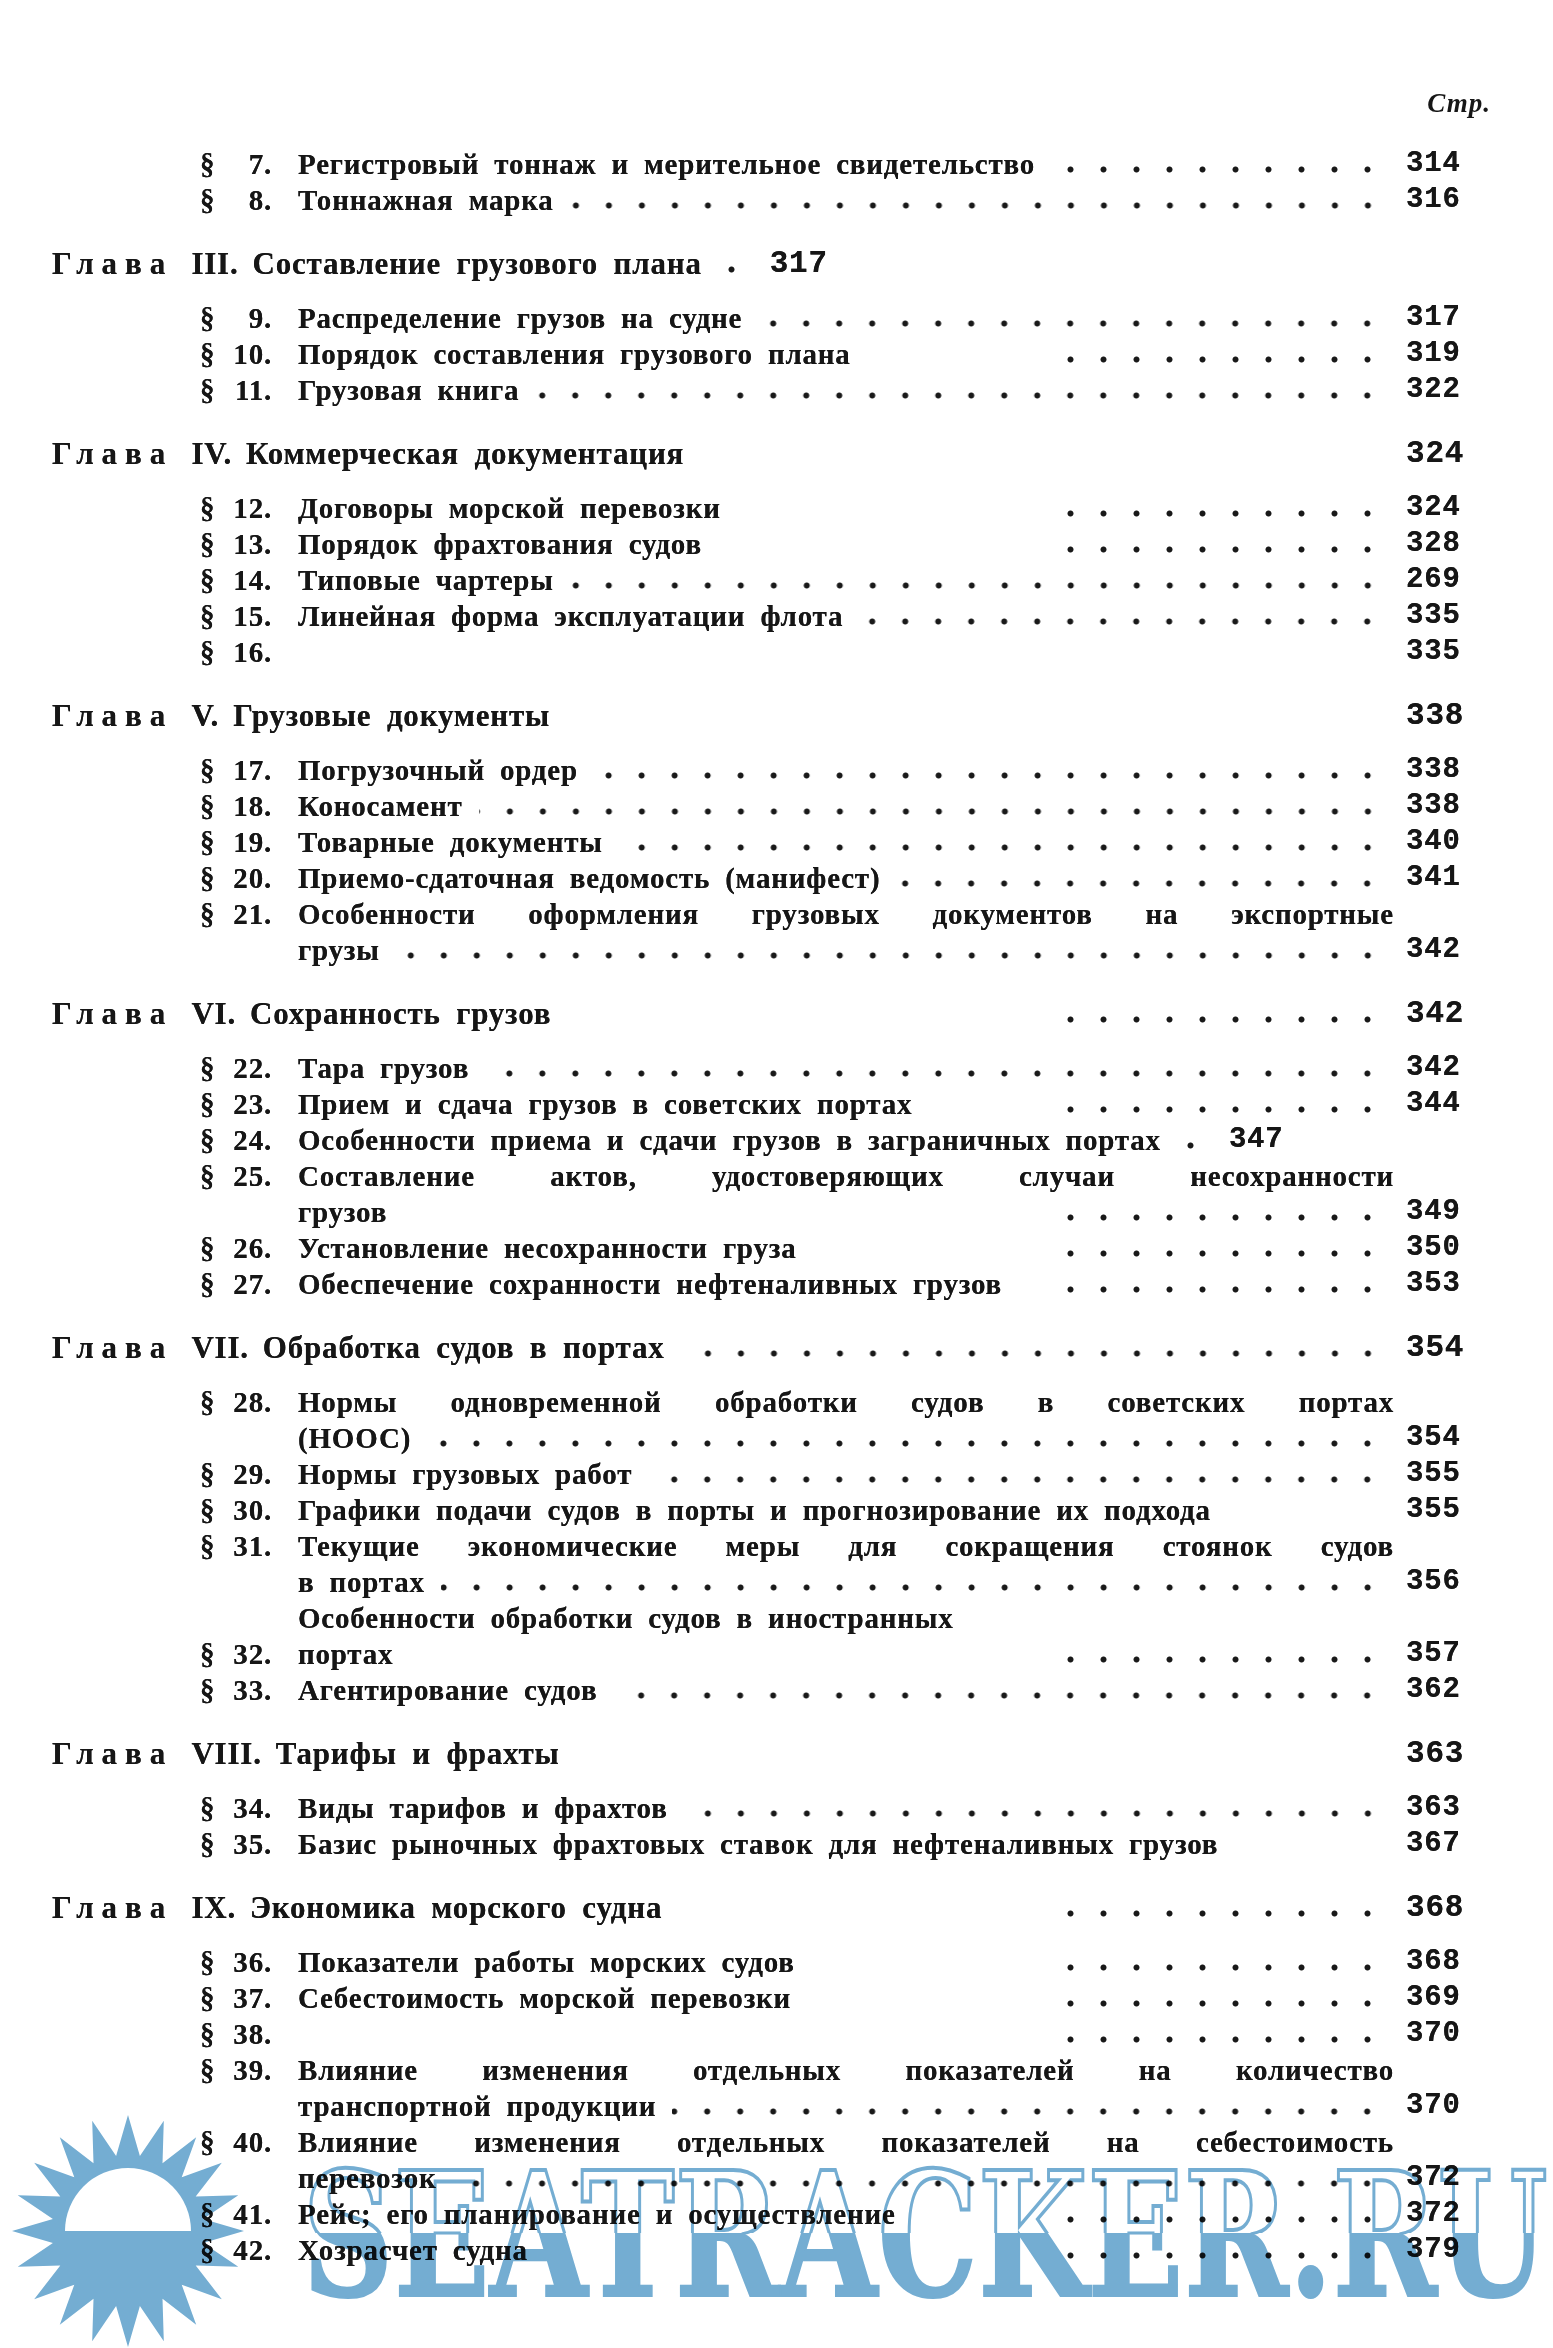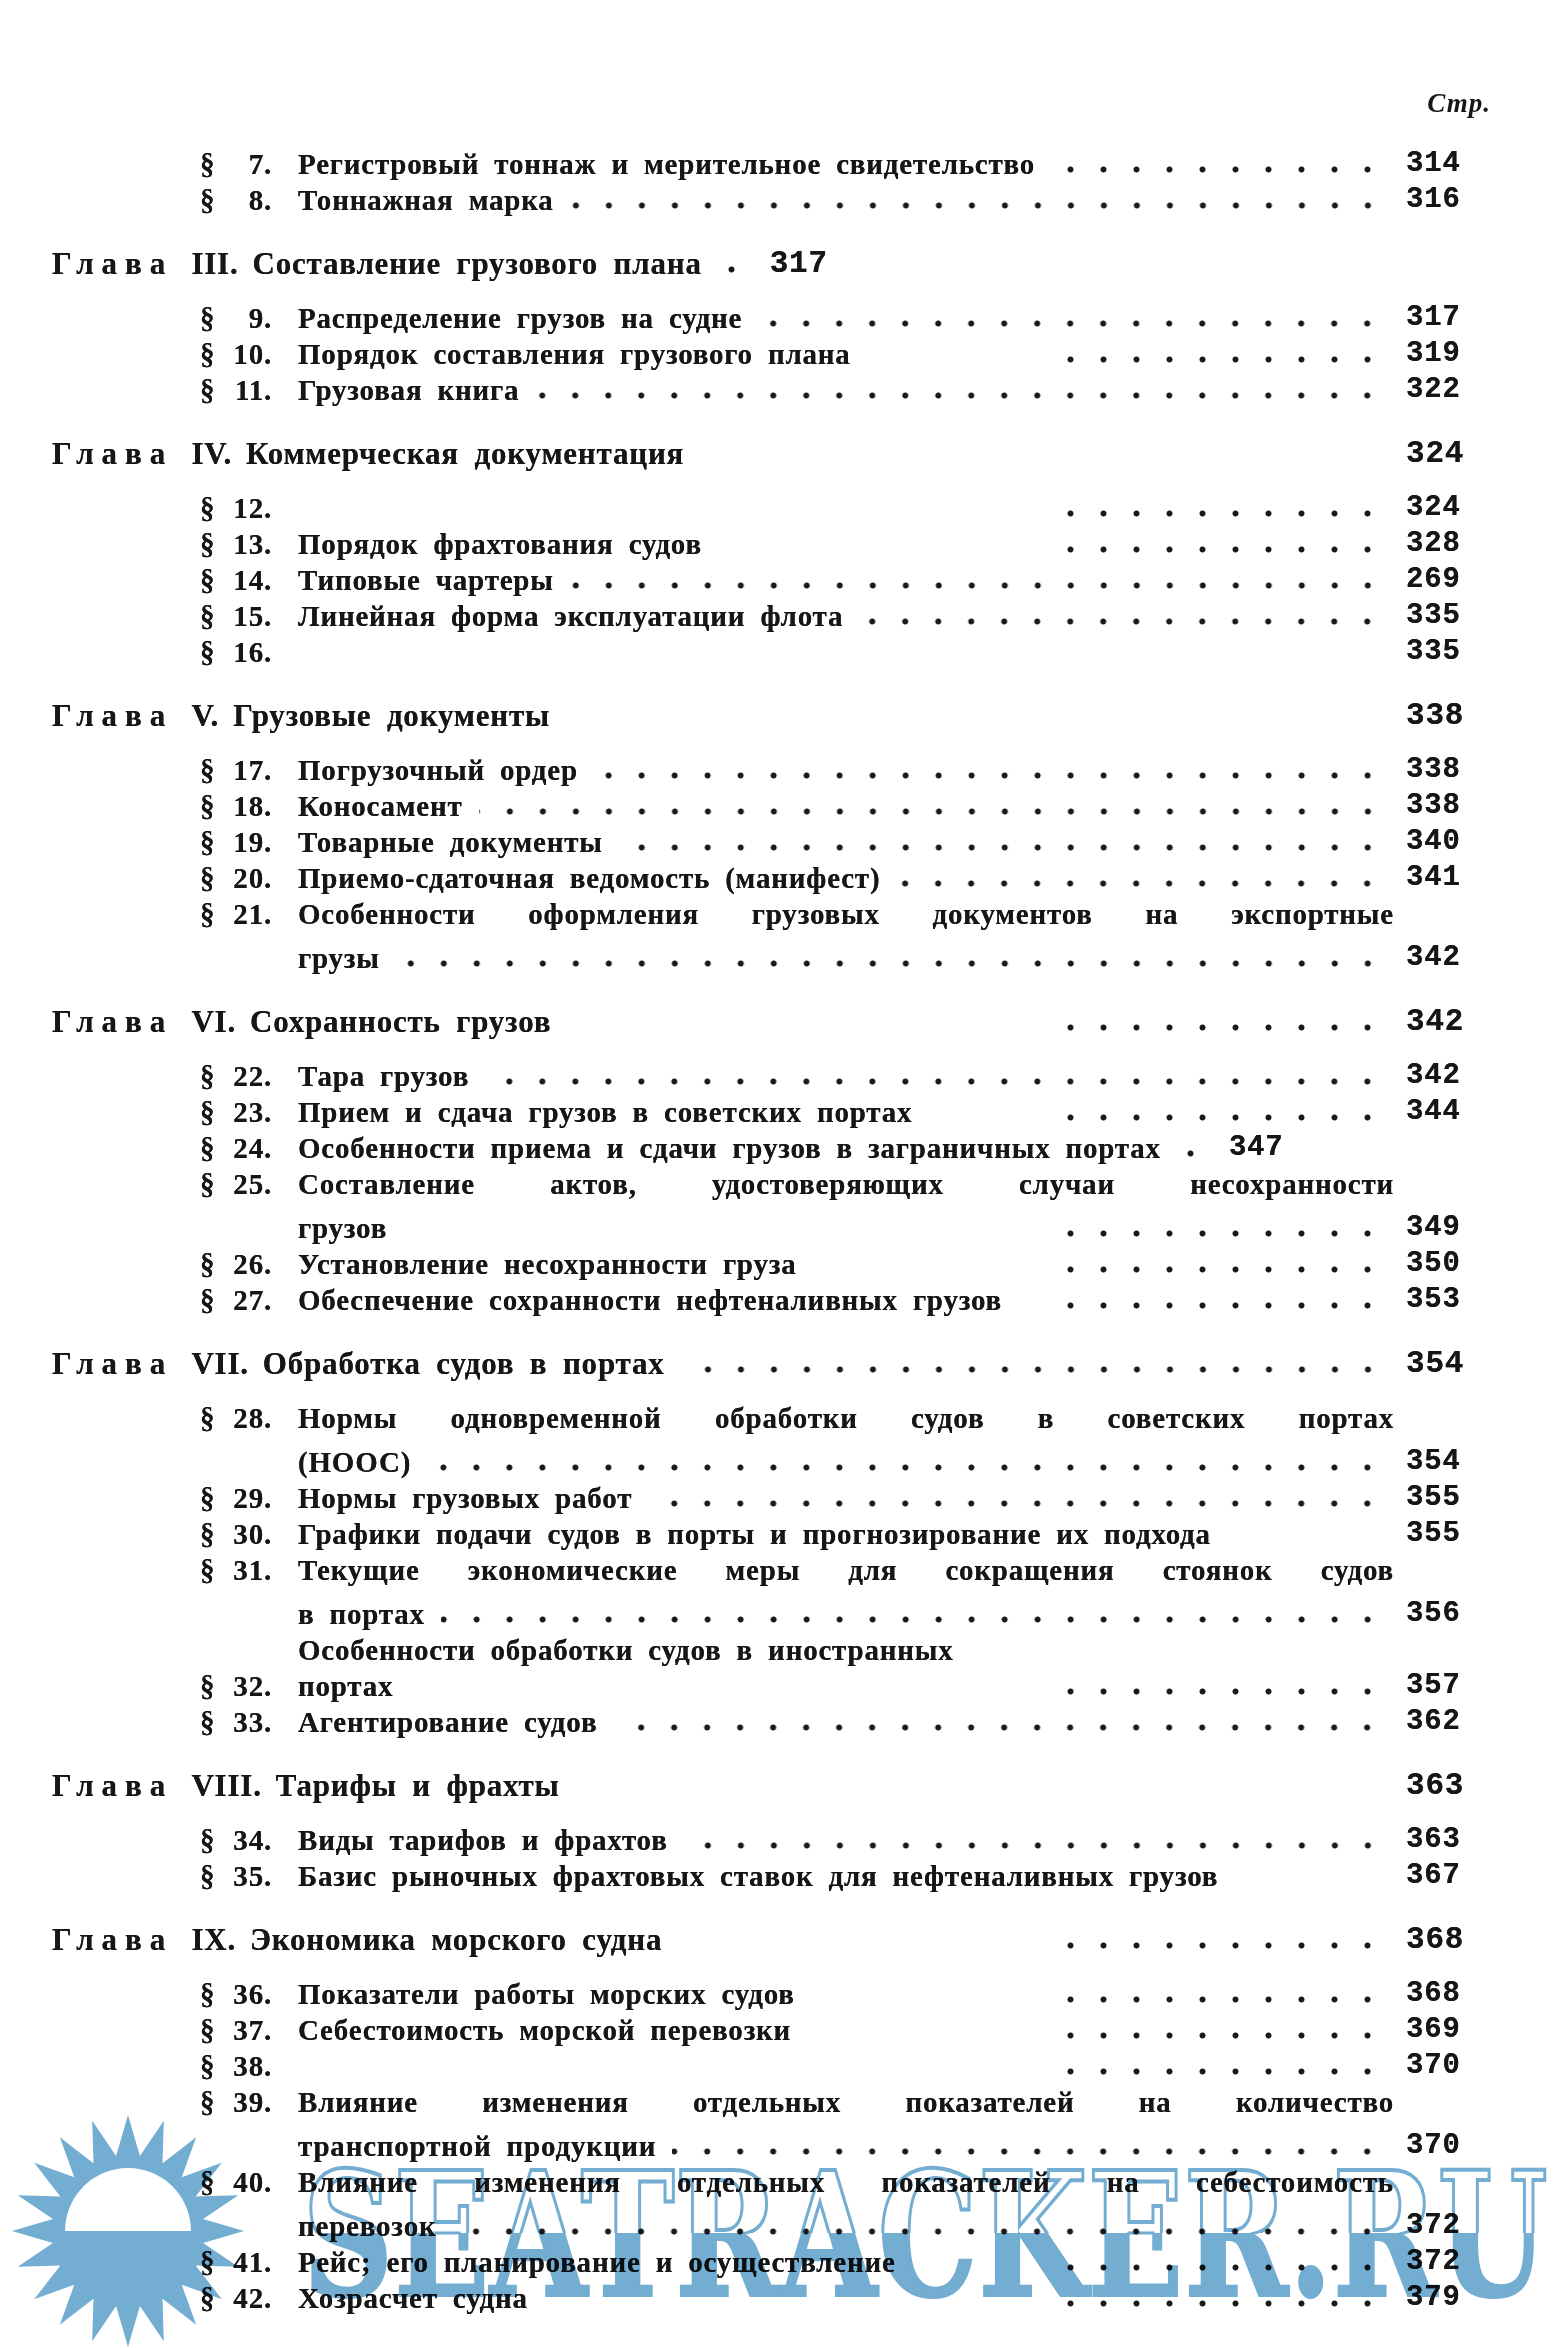--- a/index.html
+++ b/index.html
@@ -36,21 +36,21 @@
   .pageno{flex:0 0 72px;text-align:left;margin-left:12px;font-family:Liberation Mono, monospace;}
   .dots{
     flex:1 1 auto;align-self:flex-end;height:9px;margin:0 10px 8px 16px;
     background-image:radial-gradient(circle,#191919 2.6px,rgba(0,0,0,0) 3.4px);
     background-size:33px 9px;background-repeat:repeat-x;background-position:right center;
   }
   .dots-few{flex:0 1 330px;margin-left:auto;}
   .dots-one{flex:0 0 34px;margin-left:12px;}
   .dots-none{background:none;}
   
-  .wrap-col{flex:1 1 auto;display:flex;flex-direction:column;gap:8px;}
+  .wrap-col{flex:1 1 auto;display:flex;flex-direction:column;}
   .line1{text-align:justify;text-align-last:justify;}
   .line2row{display:flex;align-items:flex-end;text-align:right;}
   .line2{flex:0 1 auto;}
   .wm{
     position:absolute;inset:0;pointer-events:none;
     mix-blend-mode:multiply;
   }
   .wm text{
     font-family:"DejaVu Serif","Liberation Serif",serif;
     font-weight:bold;
@@ -109,20 +109,21 @@
       <div class="row chapter">
     <span class="chap-label">Глава</span>
     <span class="chap-num">IV.</span>
     <span class="title">Коммерческая документация</span>
     <span class="dots dots-none"></span>
     <span class="pageno">324</span>
   </div>
       <div class="row">
     <span class="mark">§</span>
     <span class="num">12.</span>
+    <span class="title">Договоры морской перевозки</span>
     <span class="dots dots-few"></span>
     <span class="pageno">324</span>
   </div>
       <div class="row">
     <span class="mark">§</span>
     <span class="num">13.</span>
     <span class="title">Порядок фрахтования судов</span>
     <span class="dots dots-few"></span>
     <span class="pageno">328</span>
   </div>

